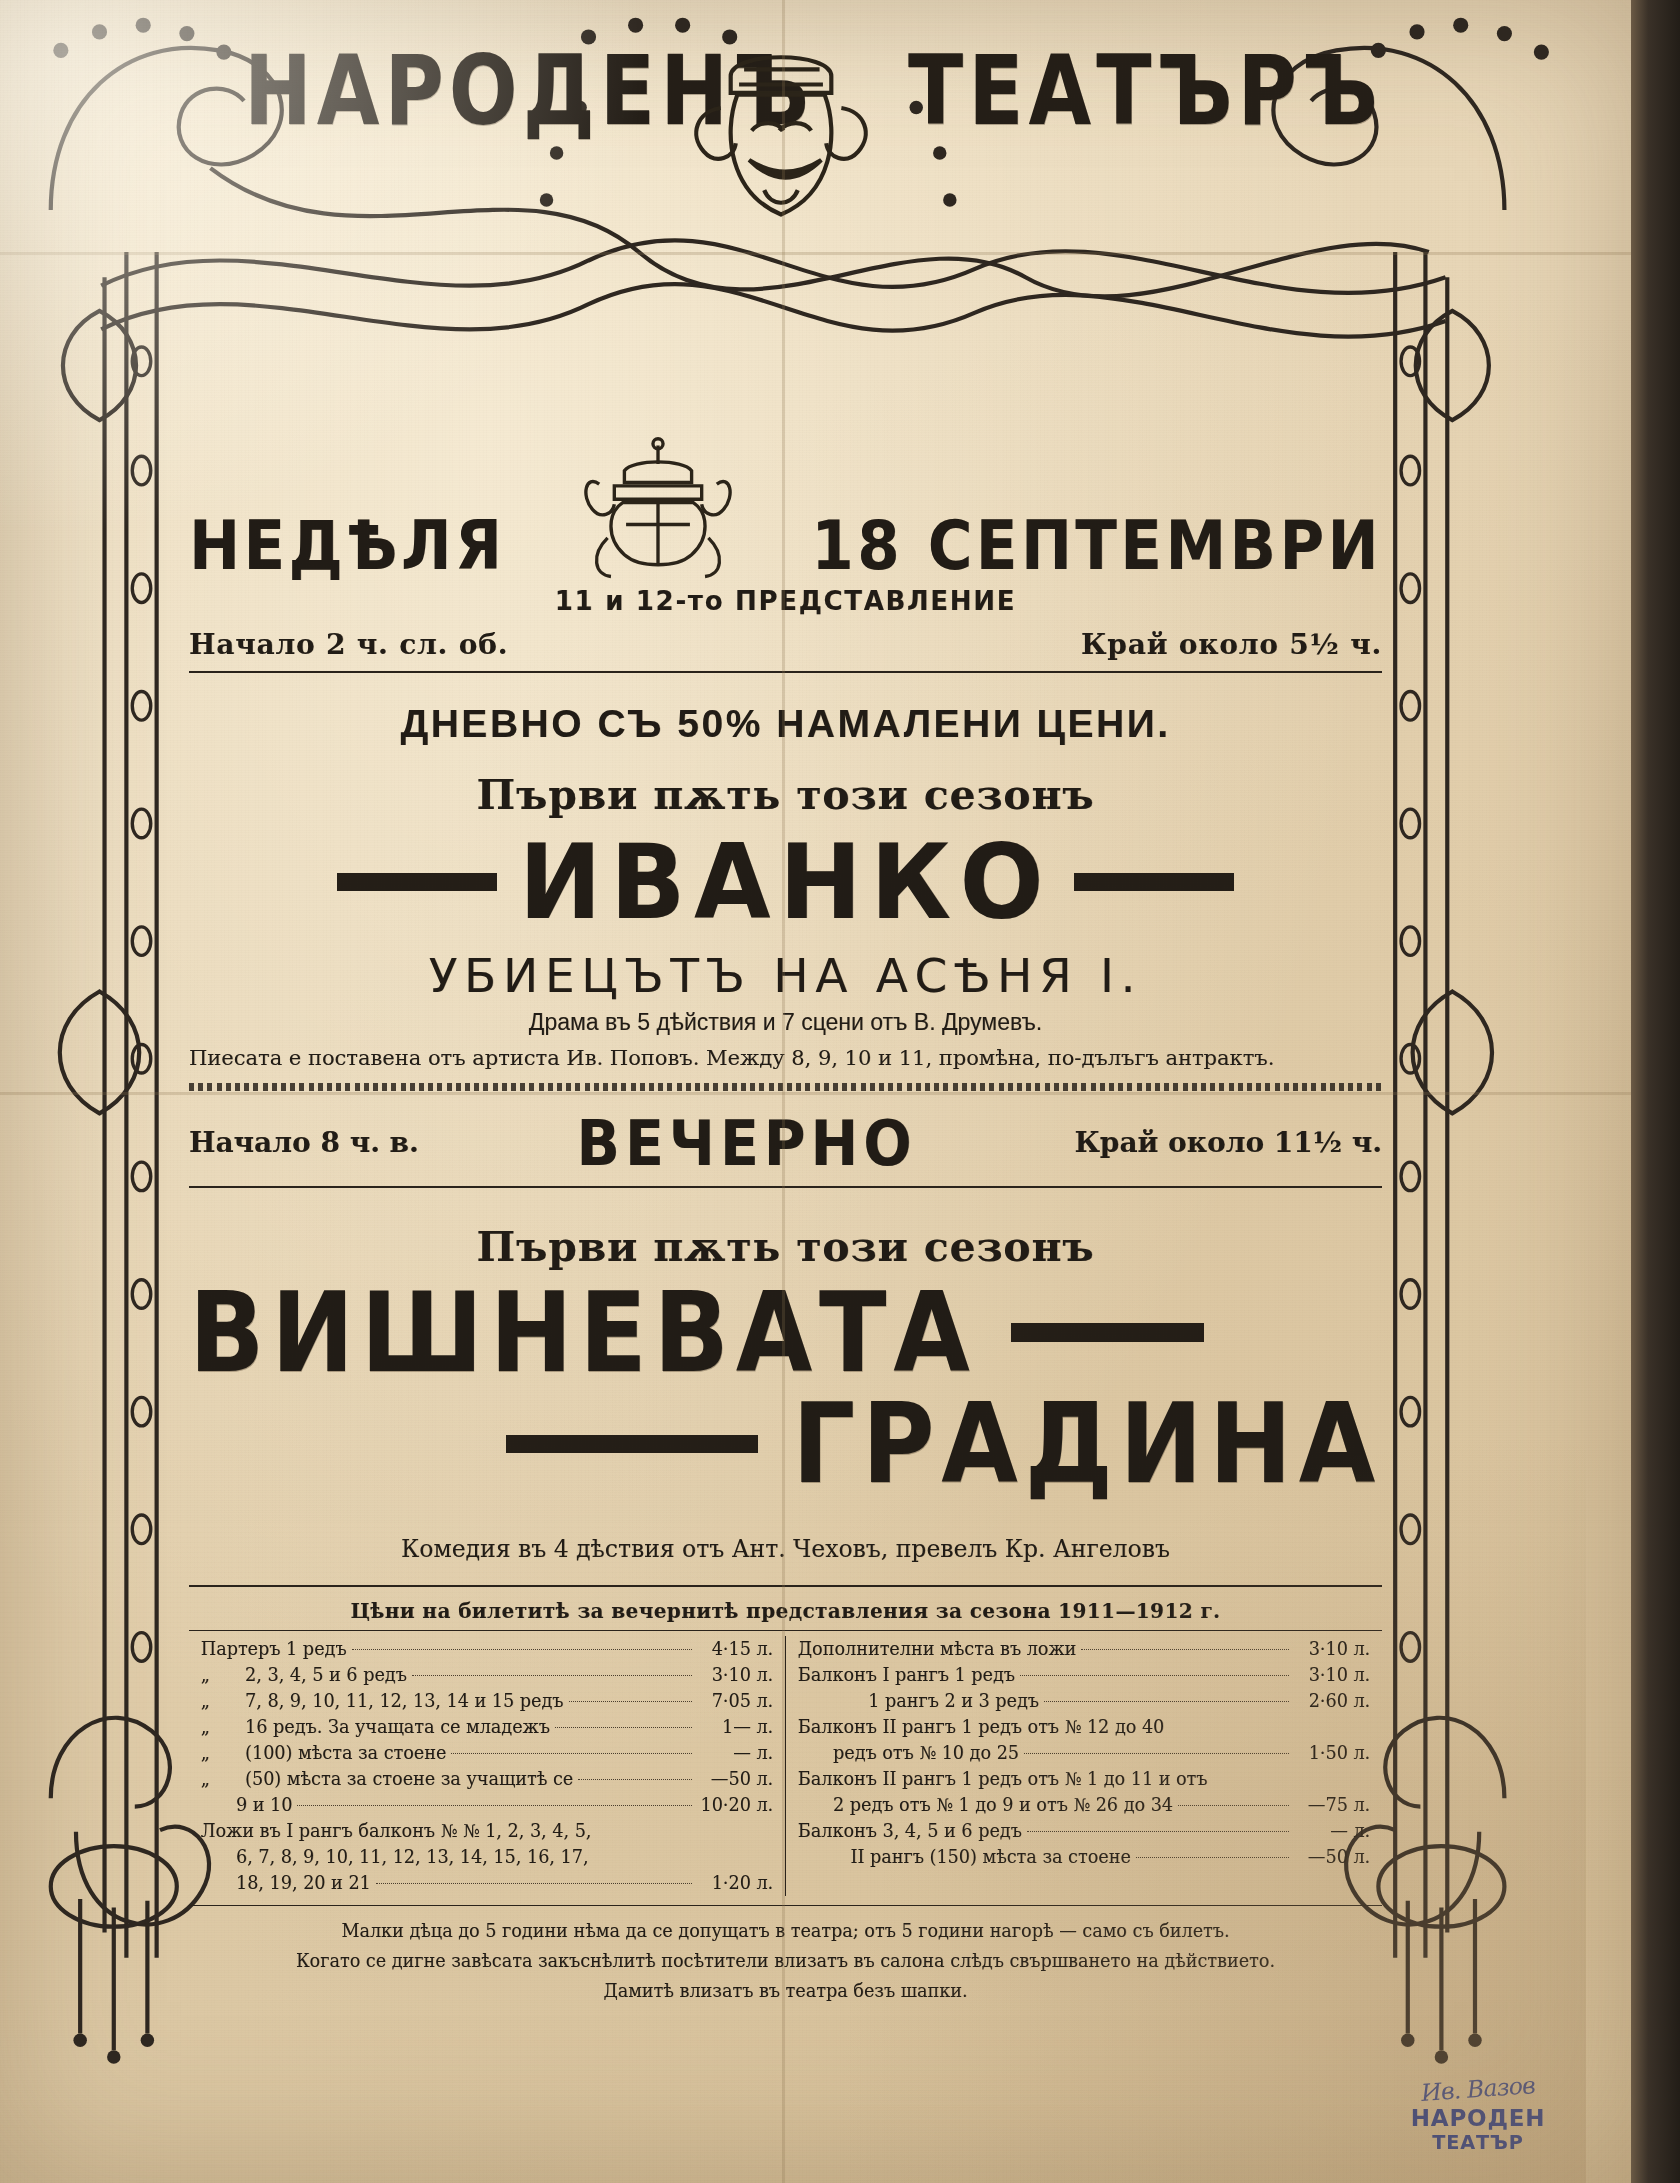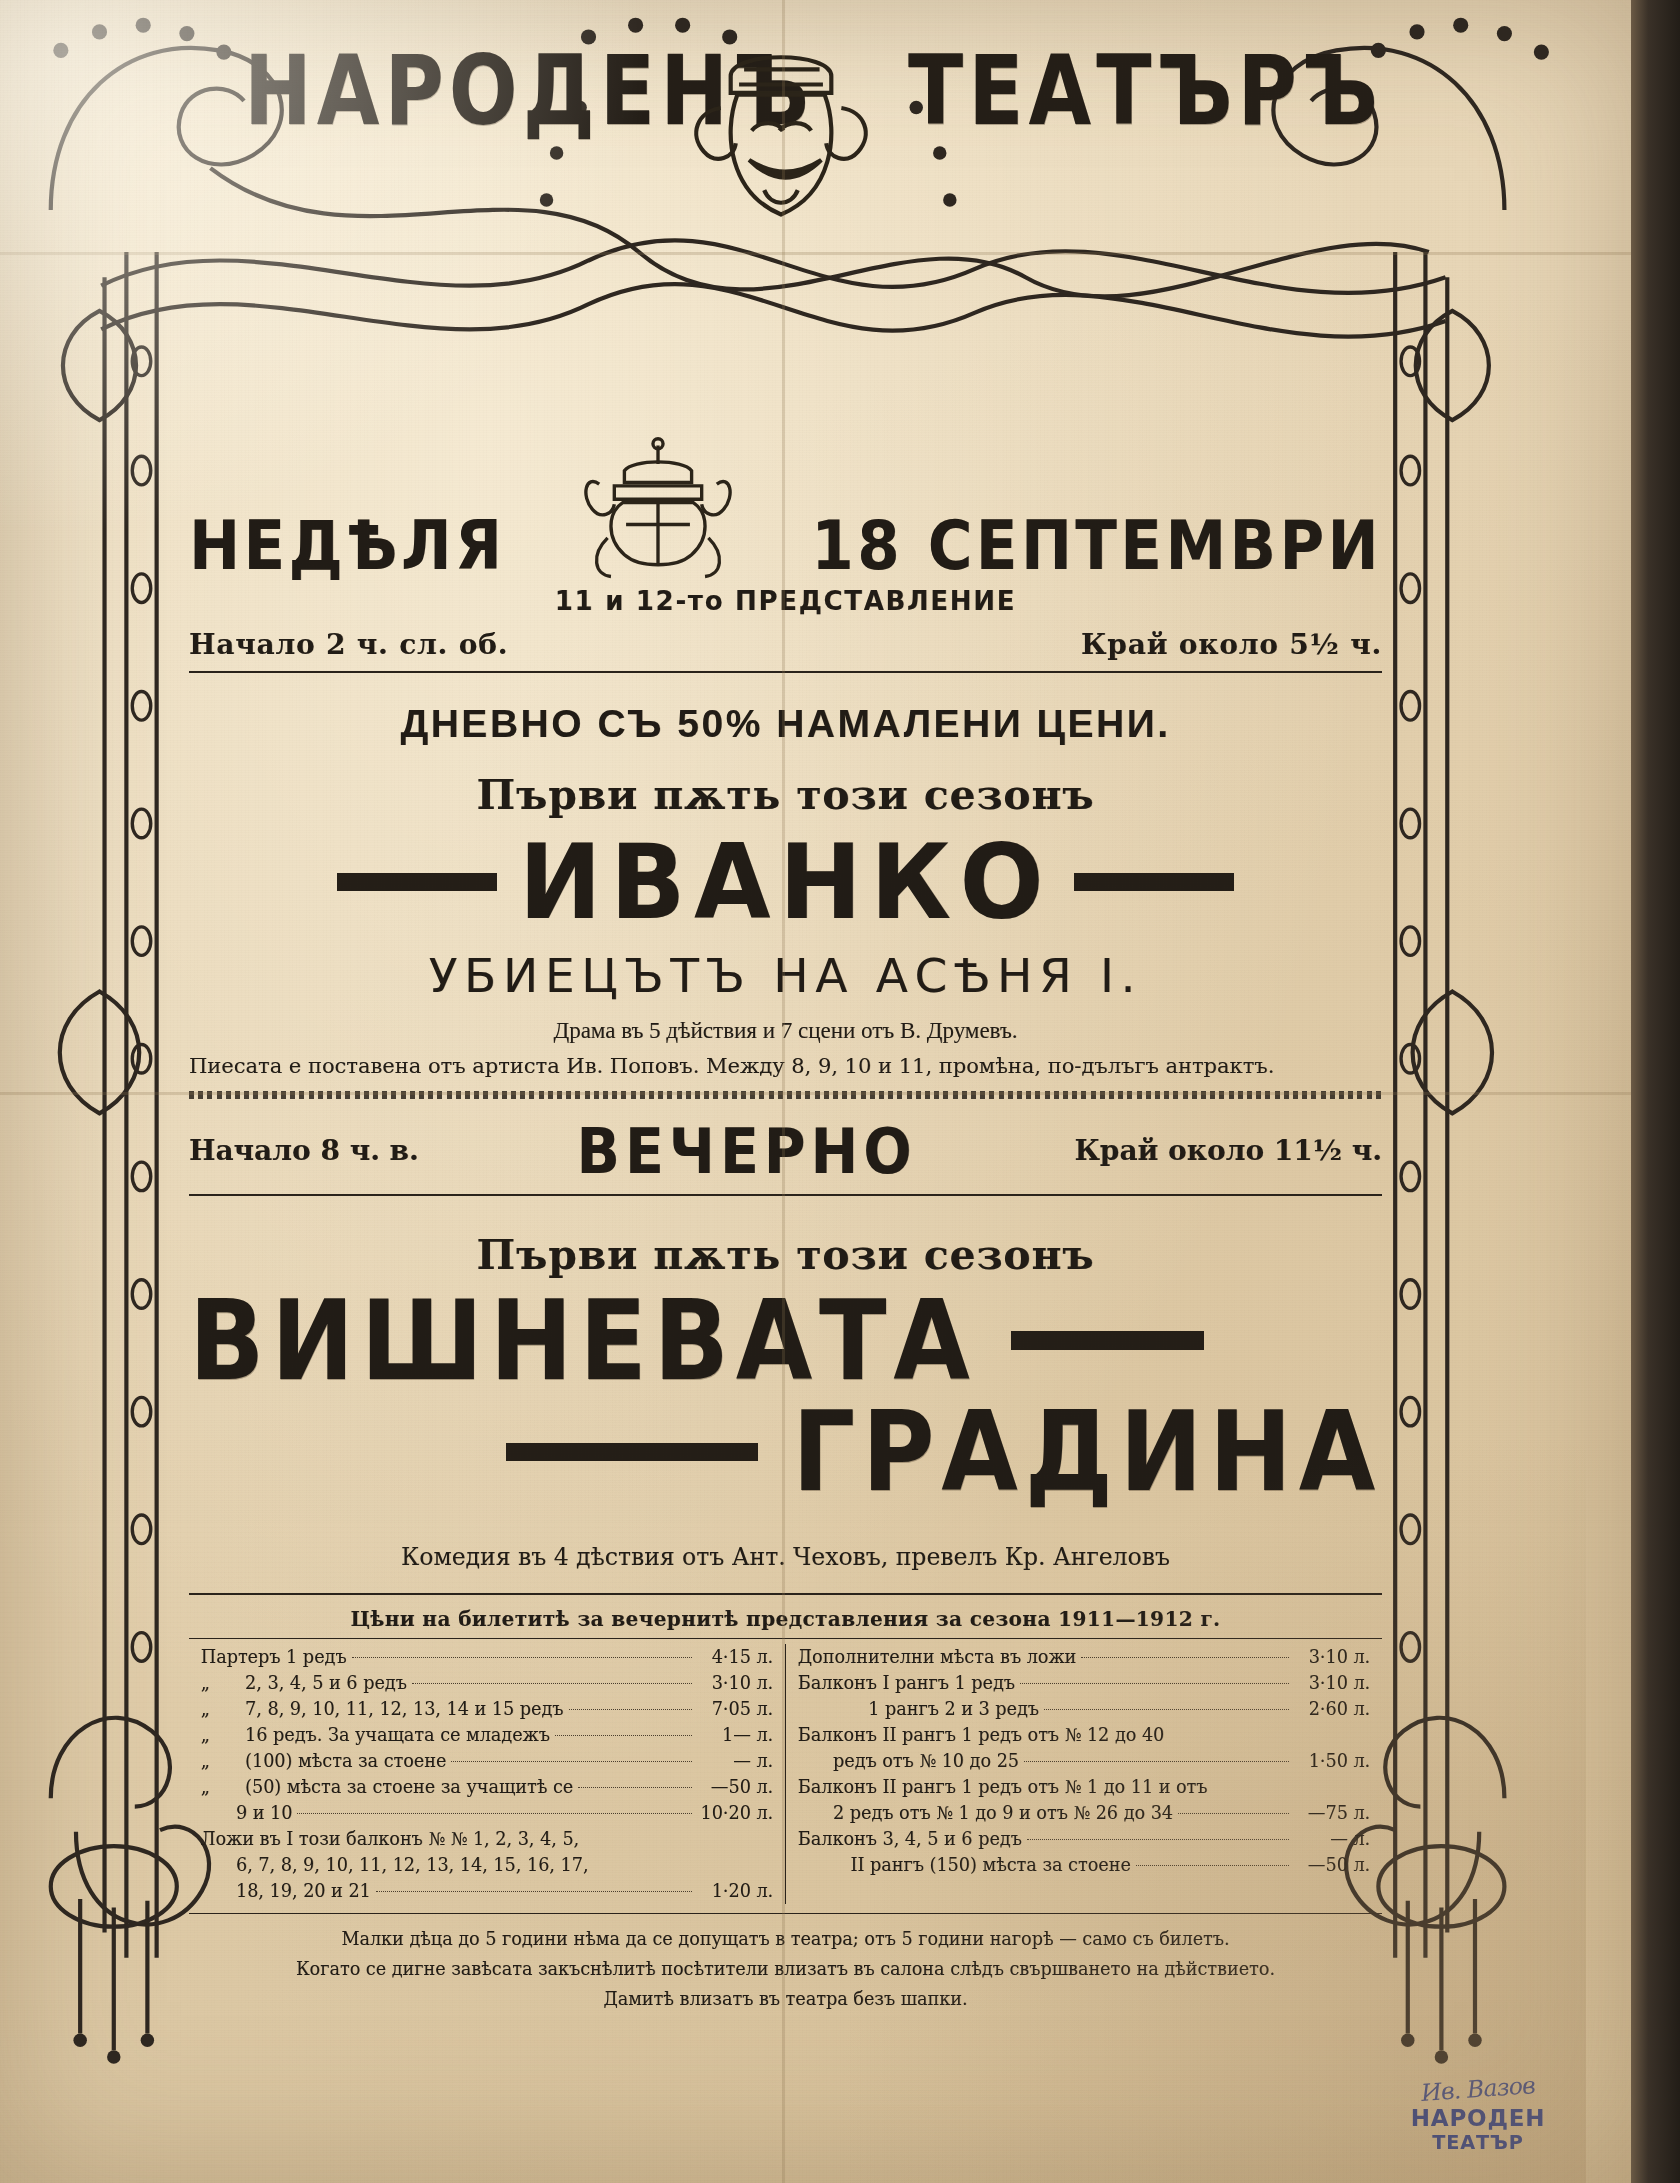--- a/index.html
+++ b/index.html
@@ -147,23 +147,23 @@
   .subtitle {
     text-align: center;
     font-family: "DejaVu Sans", sans-serif;
     font-weight: normal;
     font-size: 47px;
     letter-spacing: 6.7px;
     margin-top: 8.4px;
   }
   .credit {
     text-align: center;
-    font-family: Liberation Serif, serif;
+    font-family: Liberation Sans, sans-serif;
     font-size: 23px;
-    margin-top: 15px;
+    margin-top: 6px;
   }
   .note {
     font-family: "DejaVu Serif", serif;
     font-size: 21px;
     margin-top: 10px;
   }
   .wavy {
     height: 8.4px;
     margin-top: 13.4px;
     background-image:
@@ -508,21 +508,21 @@
             <span class="plabel">„  (50) мѣста за стоене за учащитѣ се</span>
             <span class="pdots"></span>
             <span class="pval">—50 л.</span>
           </div>
           <div class="prow">
             <span class="plabel">  9 и 10</span>
             <span class="pdots"></span>
             <span class="pval">10·20 л.</span>
           </div>
           <div class="prow">
-            <span class="plabel">Ложи въ I този балконъ № № 1, 2, 3, 4, 5,</span>
+            <span class="plabel">Ложи въ I рангъ балконъ № № 1, 2, 3, 4, 5,</span>
           </div>
           <div class="prow">
             <span class="plabel">  6, 7, 8, 9, 10, 11, 12, 13, 14, 15, 16, 17,</span>
           </div>
           <div class="prow">
             <span class="plabel">  18, 19, 20 и 21</span>
             <span class="pdots"></span>
             <span class="pval">1·20 л.</span>
           </div>
         </div>

